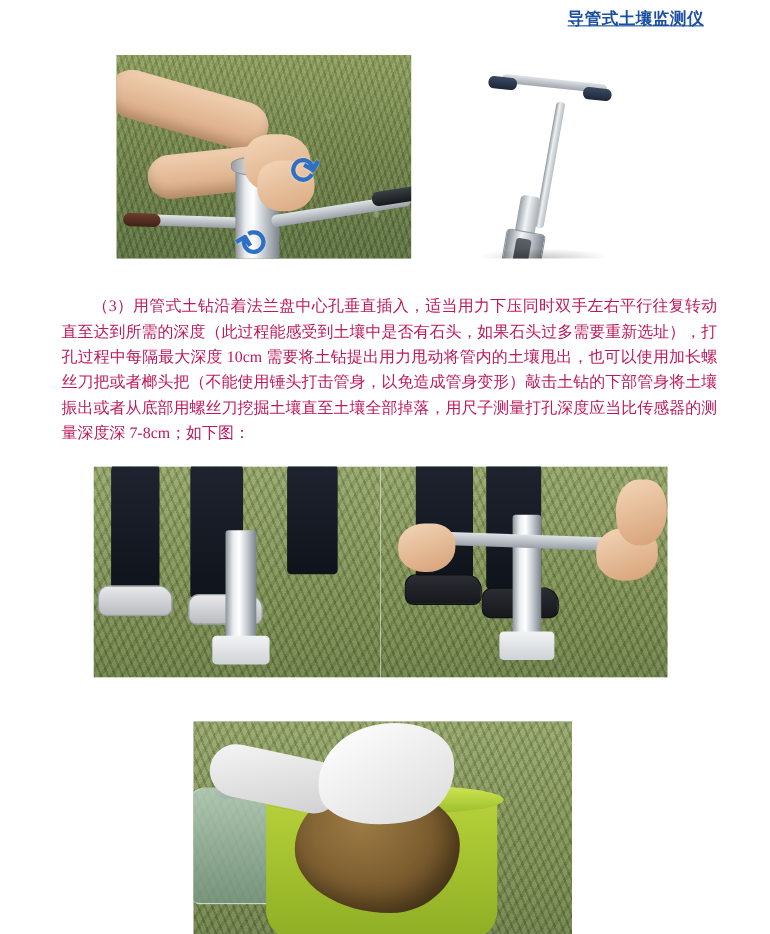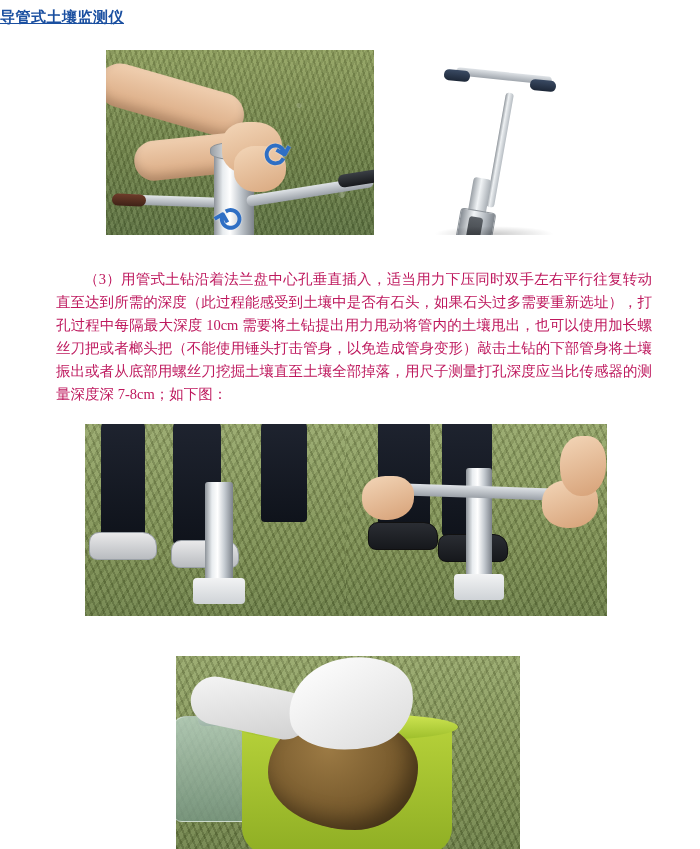--- a/index.html
+++ b/index.html
@@ -20,21 +20,21 @@
     width: 700px;
     height: 849px;
   }
 
   
   .doc-header {
     position: absolute;
     top: 8px;
     left: 0;
     width: 700px;
-    text-align: left;
+    text-align: right;
     padding-right: 60px;
     box-sizing: border-box;
   }
   .doc-header .title-link {
     font-family: "Liberation Serif", serif;
     font-size: 15px;
     font-weight: bold;
     color: #1a4fa0;
     text-decoration: underline;
     letter-spacing: 0.5px;

